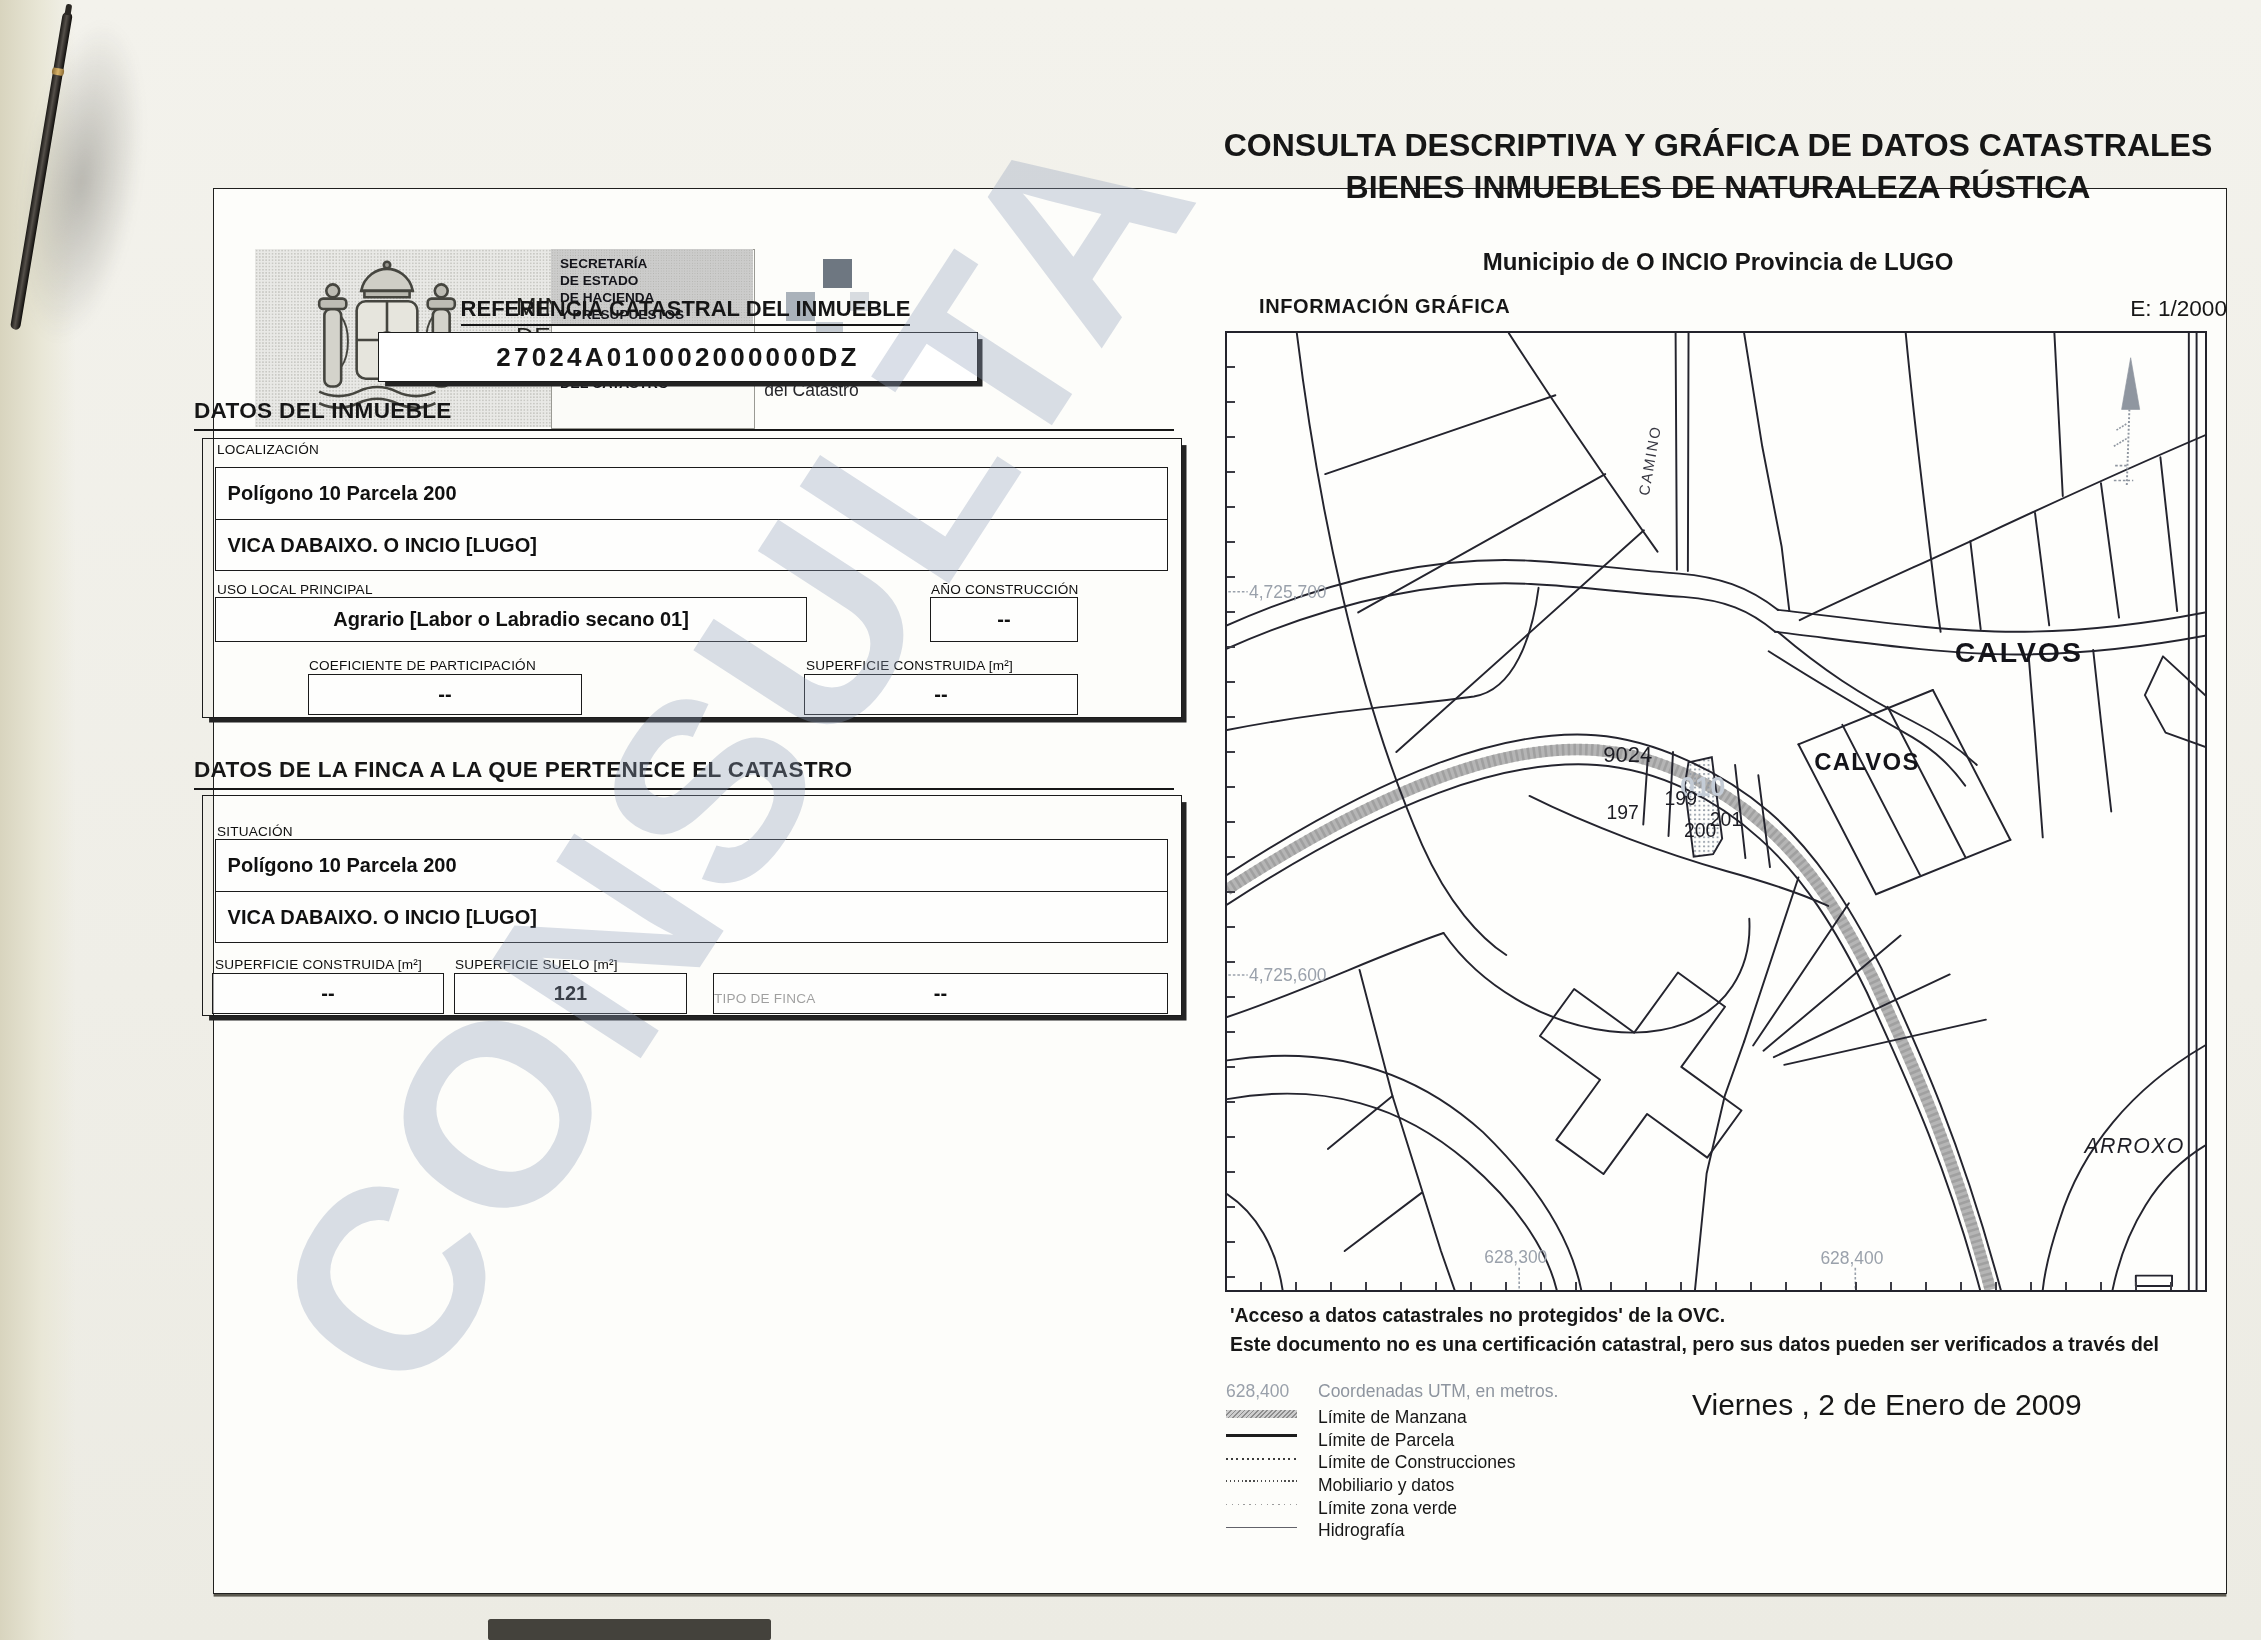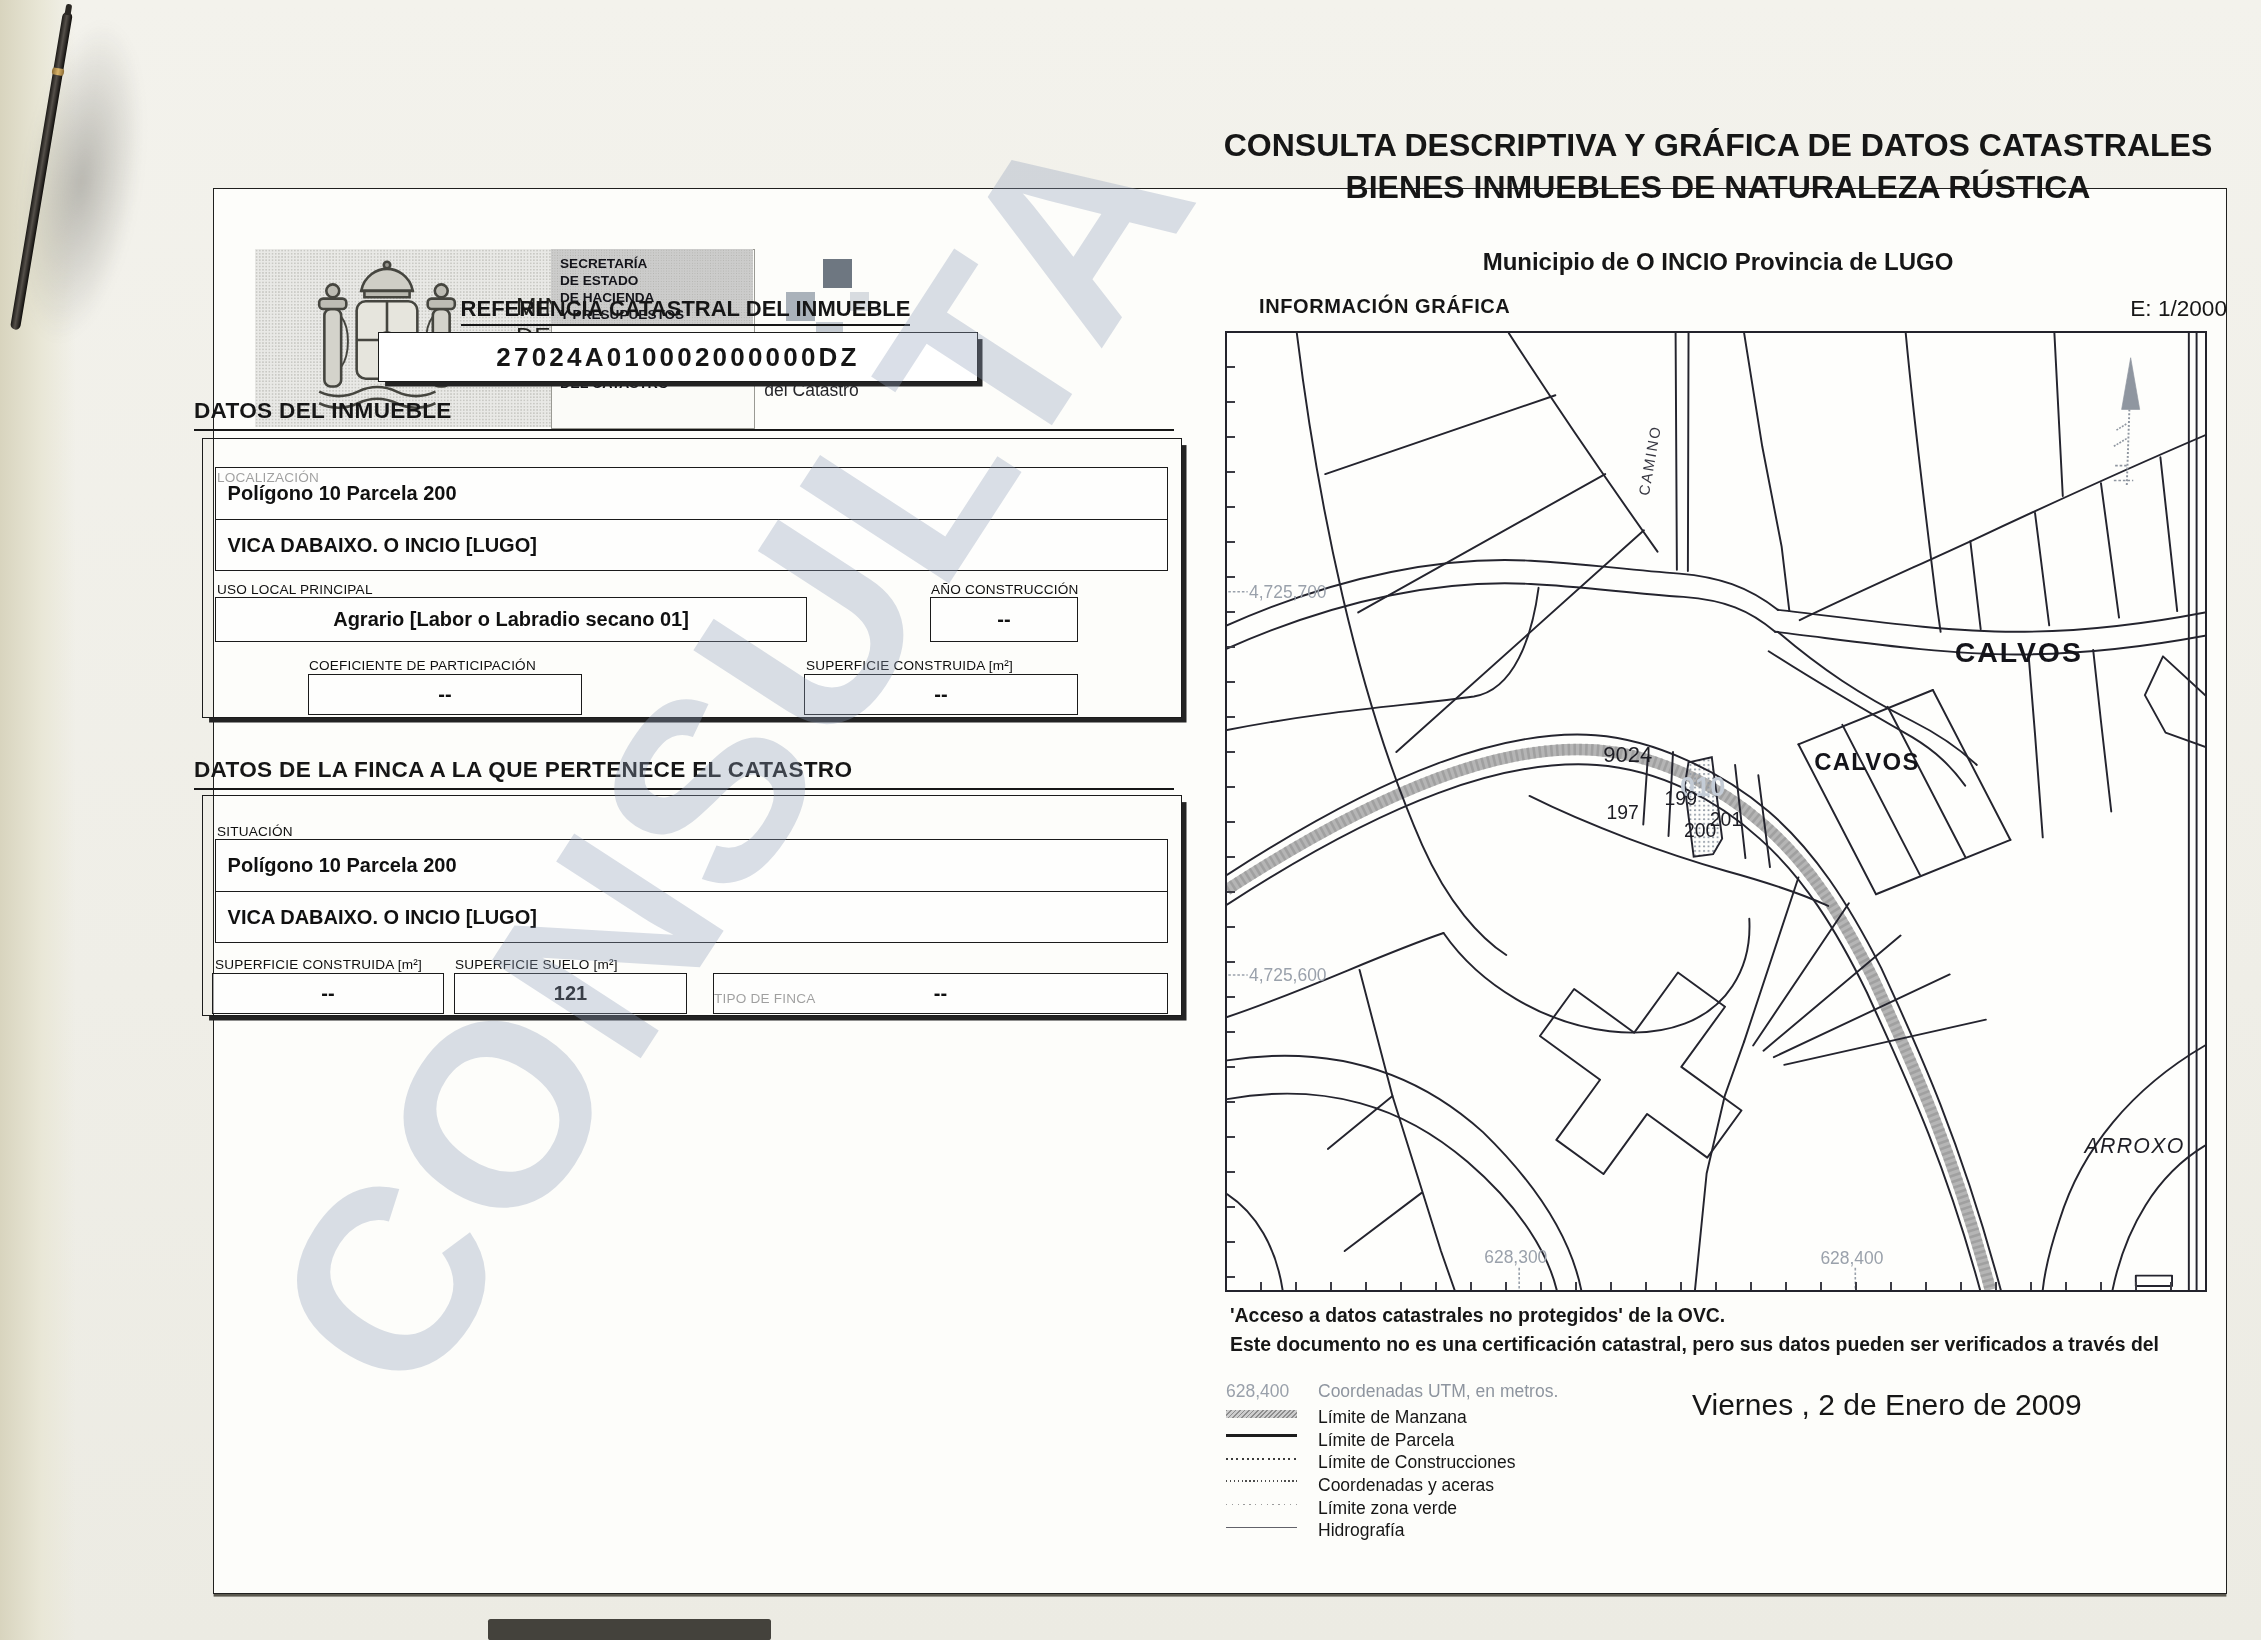--- a/index.html
+++ b/index.html
@@ -120,21 +120,21 @@
   <div class="abs" style="left:362px;top:296px;width:647px;text-align:center;">
     <span style="display:inline-block;font-size:22px;font-weight:bold;border-bottom:2.6px solid #161616;padding-bottom:1.9px;">REFERENCIA CATASTRAL DEL INMUEBLE</span>
   </div>
   <div class="shadowbox" style="left:378px;top:332px;width:598px;height:48px;background:#fff;text-align:center;">
     <span style="font-size:26px;font-weight:bold;letter-spacing:3.2px;line-height:48px;">27024A010002000000DZ</span>
   </div>
 
   <div class="sect" style="left:194px;top:398px;width:980px;">DATOS DEL INMUEBLE</div>
   <div class="shadowbox" style="left:202px;top:438px;width:978px;height:278px;"></div>
 
-  <div class="abs lbl" style="left:217px;top:470px;">LOCALIZACIÓN</div>
+  <div class="abs lbl" style="left:217px;top:442px;">LOCALIZACIÓN</div>
   <div class="fieldbox" style="left:215px;top:467px;width:951px;height:102px;">
     <span class="rowline val" style="border-bottom:1.9px solid #1b1b1b;">Polígono 10 Parcela 200</span>
     <span class="rowline val">VICA DABAIXO. O INCIO [LUGO]</span>
   </div>
 
   <div class="abs lbl" style="left:217px;top:582px;">USO LOCAL PRINCIPAL</div>
   <div class="fieldbox" style="left:215px;top:597px;width:590px;height:43px;">
     <span class="val" style="line-height:43px;">Agrario [Labor o Labradio secano 01]</span>
   </div>
 
@@ -320,21 +320,21 @@
   <div class="legend-row" style="left:1318px;top:1430px;">Límite de Parcela</div>
 
   <div class="sw" style="left:1226px;top:1454px;">
       <div class="sw-construcciones"></div>
     </div>
   <div class="legend-row" style="left:1318px;top:1452px;">Límite de Construcciones</div>
 
   <div class="sw" style="left:1226px;top:1476px;">
       <div class="sw-mobiliario"></div>
     </div>
-  <div class="legend-row" style="left:1318px;top:1475px;">Coordenadas y aceras</div>
+  <div class="legend-row" style="left:1318px;top:1475px;">Mobiliario y datos</div>
 
   <div class="sw" style="left:1226px;top:1499px;">
       <div class="sw-verde"></div>
     </div>
   <div class="legend-row" style="left:1318px;top:1498px;">Límite zona verde</div>
 
   <div class="sw" style="left:1226px;top:1522px;">
       <div class="sw-hidrografia"></div>
     </div>
   <div class="legend-row" style="left:1318px;top:1520px;">Hidrografía</div>

